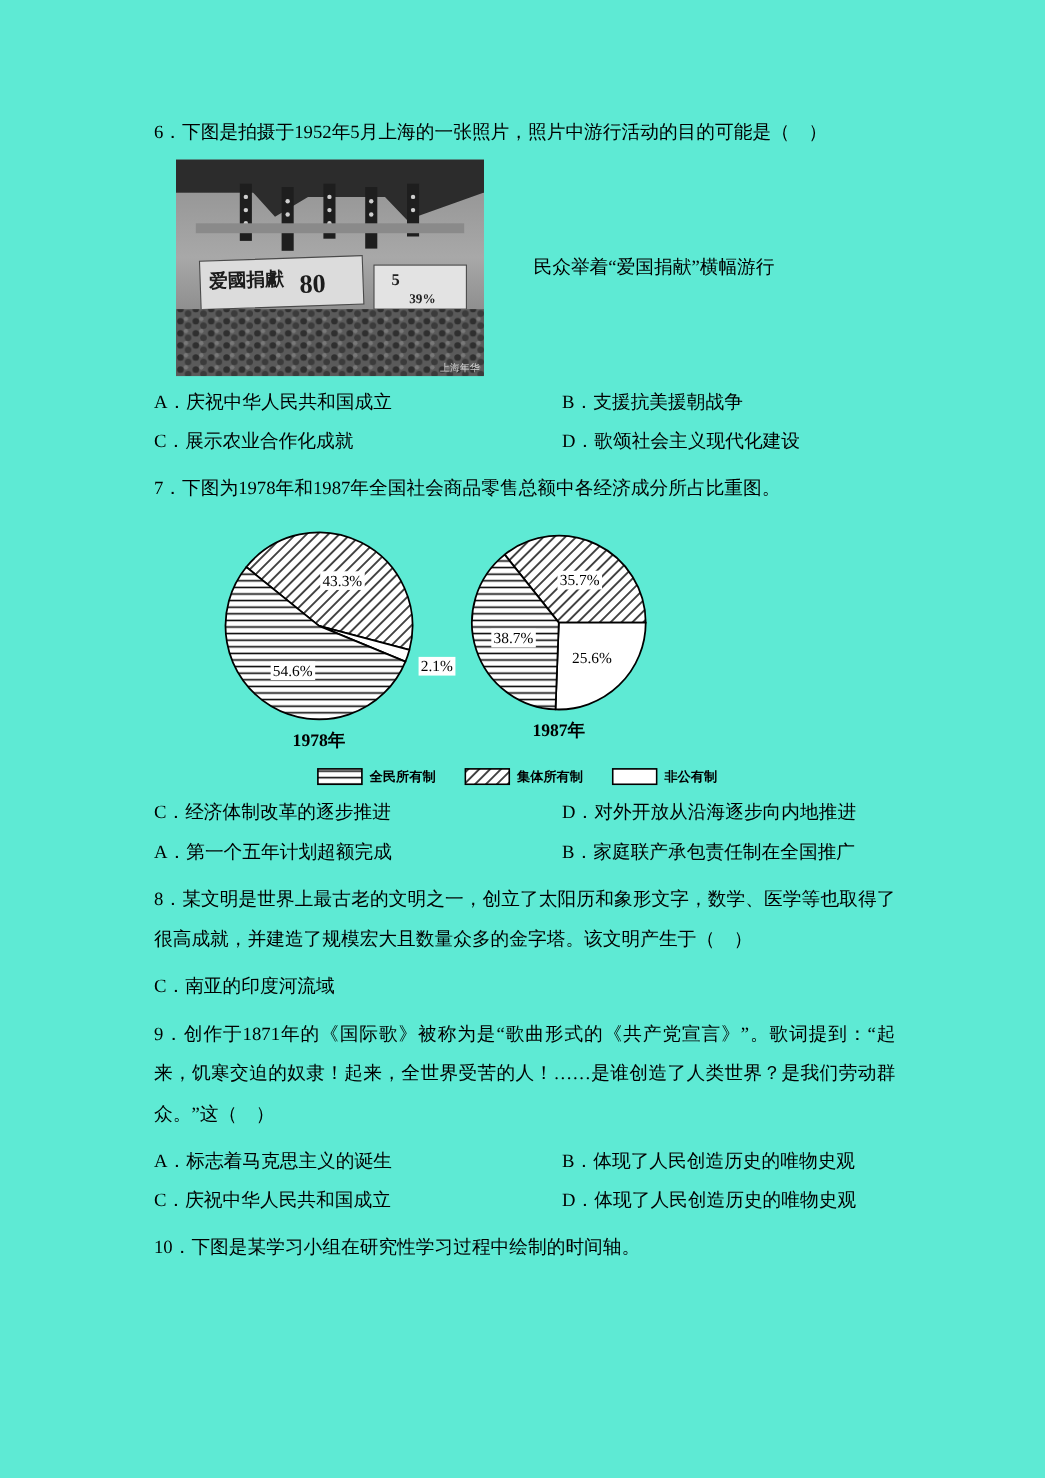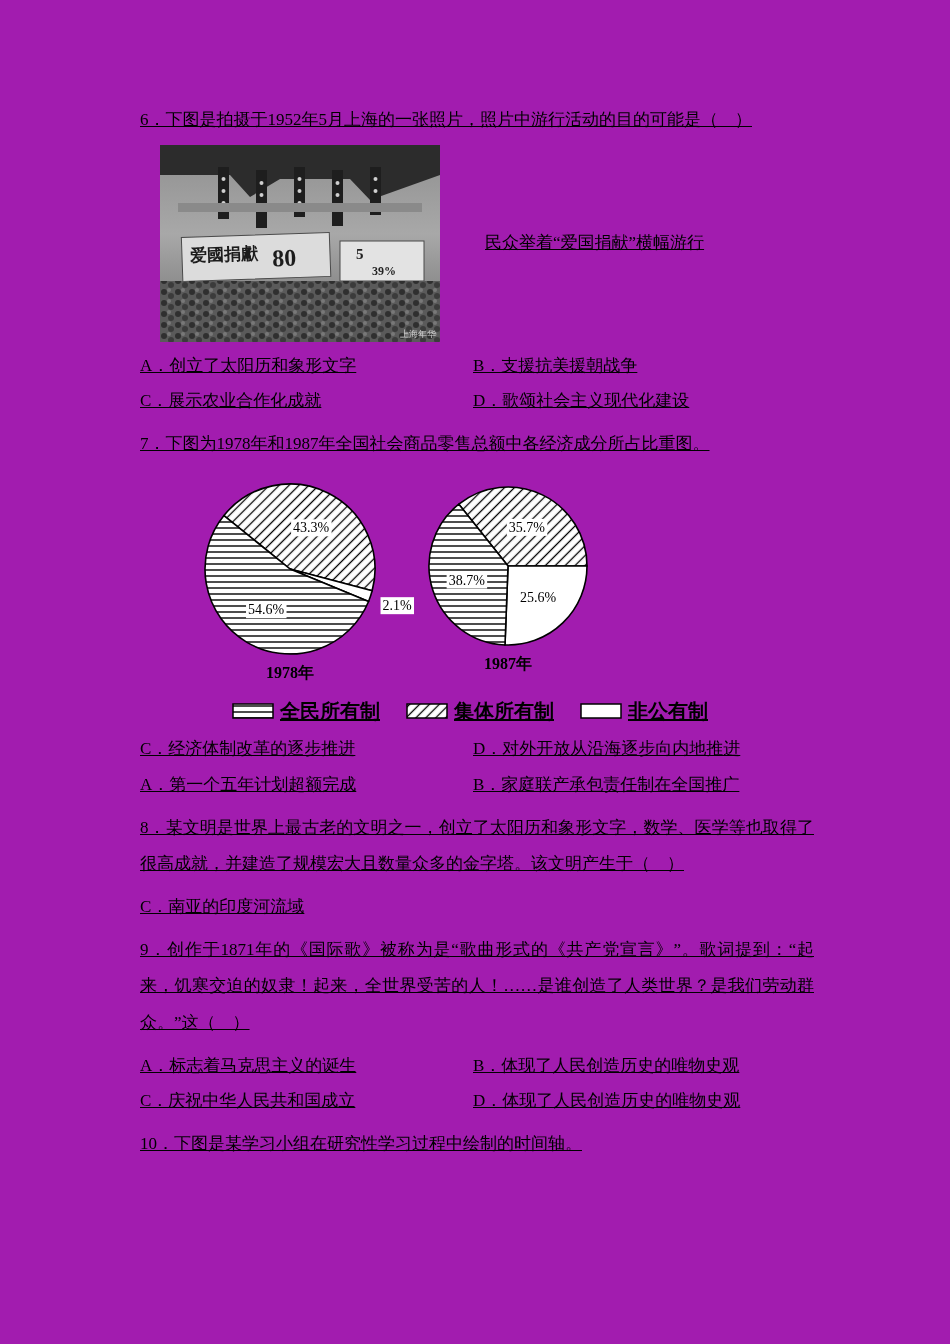--- a/index.html
+++ b/index.html
@@ -1,36 +1,36 @@
 <!DOCTYPE html>
 <html><head>
 <meta charset="utf-8">
 <style>
   html,body{margin:0;padding:0;background:#ffffff;}
   body{width:950px;}
   .page{
     width:950px;min-height:1344px;box-sizing:border-box;
     padding:96px 136px 60px 140px;
     font-family:"Liberation Serif","DejaVu Serif",serif;
-    font-size:17px;color:#000;background:#a21caf;text-decoration:underline;
+    font-size:17px;color:#000;background:#5eead4;
   }
   .stem{margin:6px 0 4px 0;line-height:2.15;text-align:justify;}
   .options{margin:2px 0 6px 0;}
   .option-row{display:flex;margin:13px 0;line-height:1.35;}
   .opt-left{flex:0 0 333px;}
-  .opt-right{flex:1 1 auto;}
+  .opt-right{flex:1 1 auto;margin-left:38px;}
   .photo-row{display:flex;align-items:center;margin:6px 0 10px 0;}
   .photo{margin-left:20px;line-height:0;}
   .photo-caption{margin:0 0 0 45px;line-height:1.6;}
   .chart-block{margin:8px 0 0 0;}
   .pie-label{font-family:"Liberation Serif","DejaVu Serif",serif;font-size:14px;}
   .pie-title{font-family:"Liberation Serif","DejaVu Serif",serif;font-size:16px;font-weight:bold;}
   .legend{display:flex;justify-content:center;gap:26px;width:660px;margin-top:4px;}
   .legend-item{display:flex;align-items:center;gap:6px;}
-  .legend-label{font-family:"Liberation Sans","DejaVu Sans",sans-serif;font-weight:700;font-size:20px;}
+  .legend-label{font-family:"Liberation Sans","DejaVu Sans",sans-serif;font-weight:700;font-size:12px;}
   .follow-up{margin-top:30px;}
   .photo svg text{font-family:"Liberation Serif","DejaVu Serif",serif;}
 </style>
 </head>
 <body>
 
 <svg width="0" height="0" style="position:absolute" aria-hidden="true">
   <defs>
     <pattern id="pat-horiz" width="6" height="6" patternUnits="userSpaceOnUse">
       <rect width="6" height="6" fill="#ffffff"></rect>
@@ -103,21 +103,21 @@
           </g>
           <rect x="0" y="136" width="280" height="61" fill="url(#ph-crowd)"></rect>
           <text x="276" y="192" font-size="9" fill="#e8e8e8" text-anchor="end" opacity="0.85">上海年华</text>
         </svg>
       </div>
       <p class="photo-caption">民众举着“爱国捐献”横幅游行</p>
     </div>
 
     <div class="options">
       <div class="option-row">
-        <span class="opt-left">A．创立了太阳历和象形文字</span>
+        <span class="opt-left">A．庆祝中华人民共和国成立</span>
         <span class="opt-right">B．支援抗美援朝战争</span>
       </div>
       <div class="option-row">
         <span class="opt-left">C．展示农业合作化成就</span>
         <span class="opt-right">D．歌颂社会主义现代化建设</span>
       </div>
     </div>
   </section>
 
   <section>

